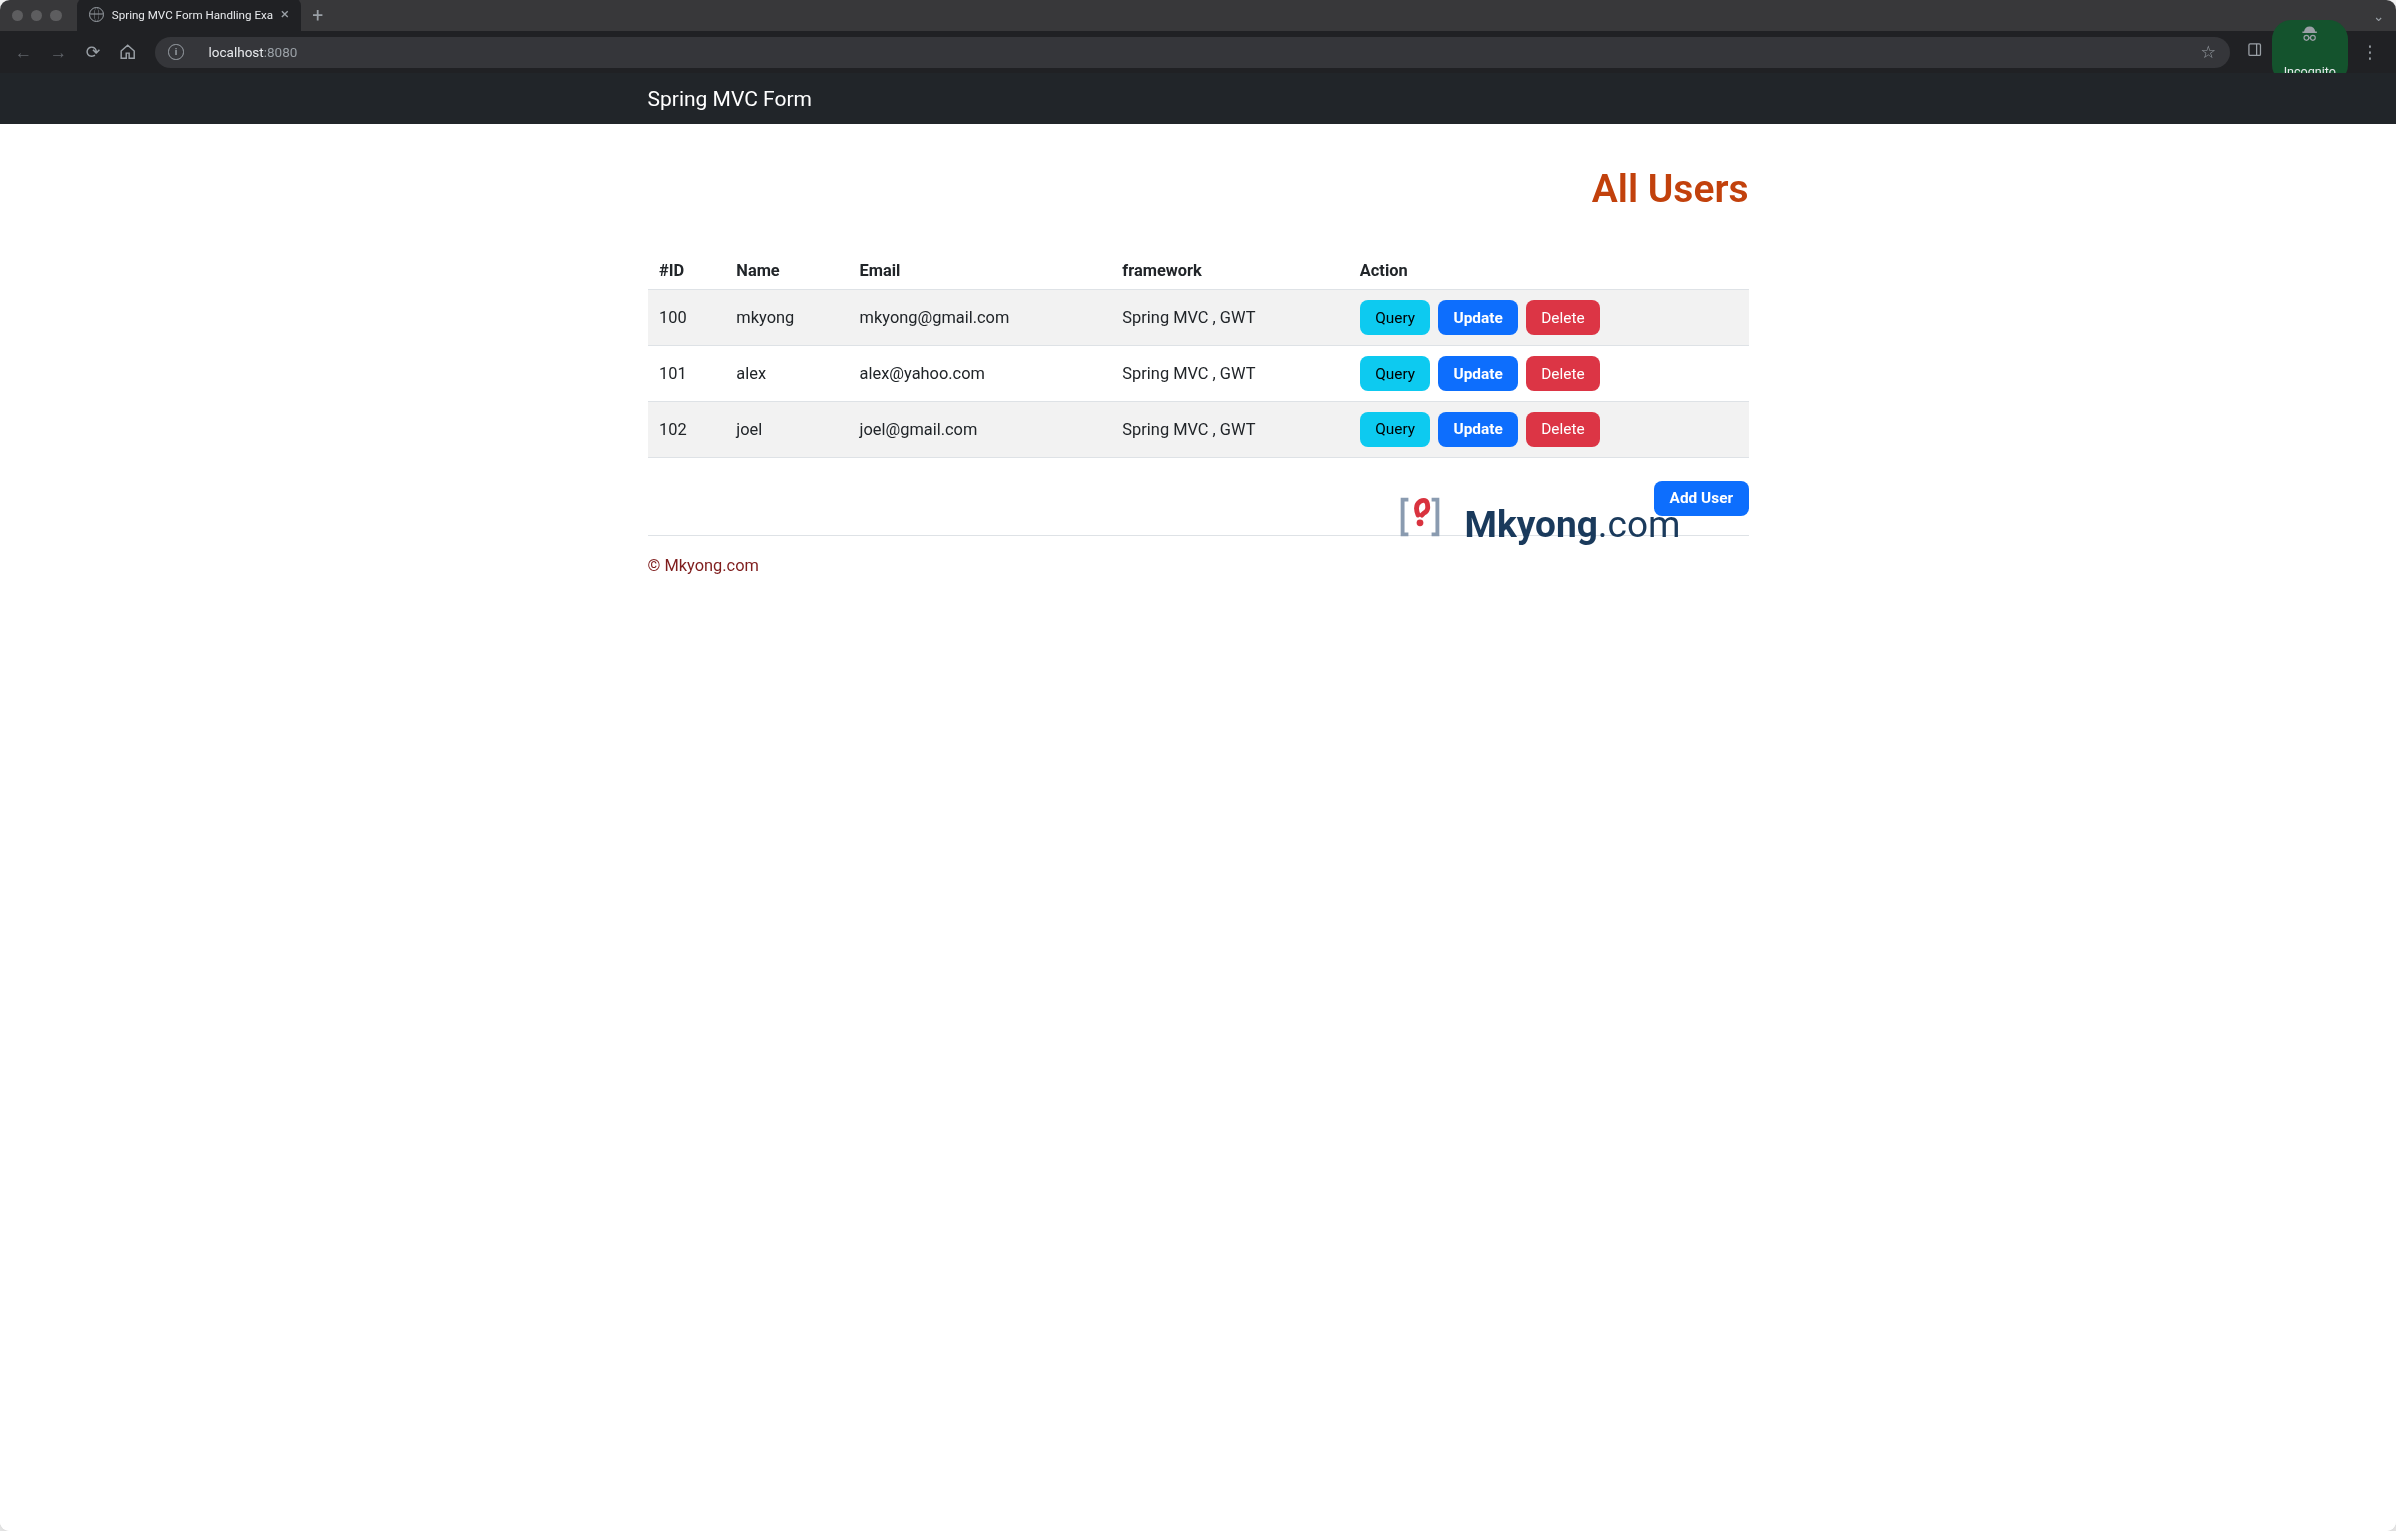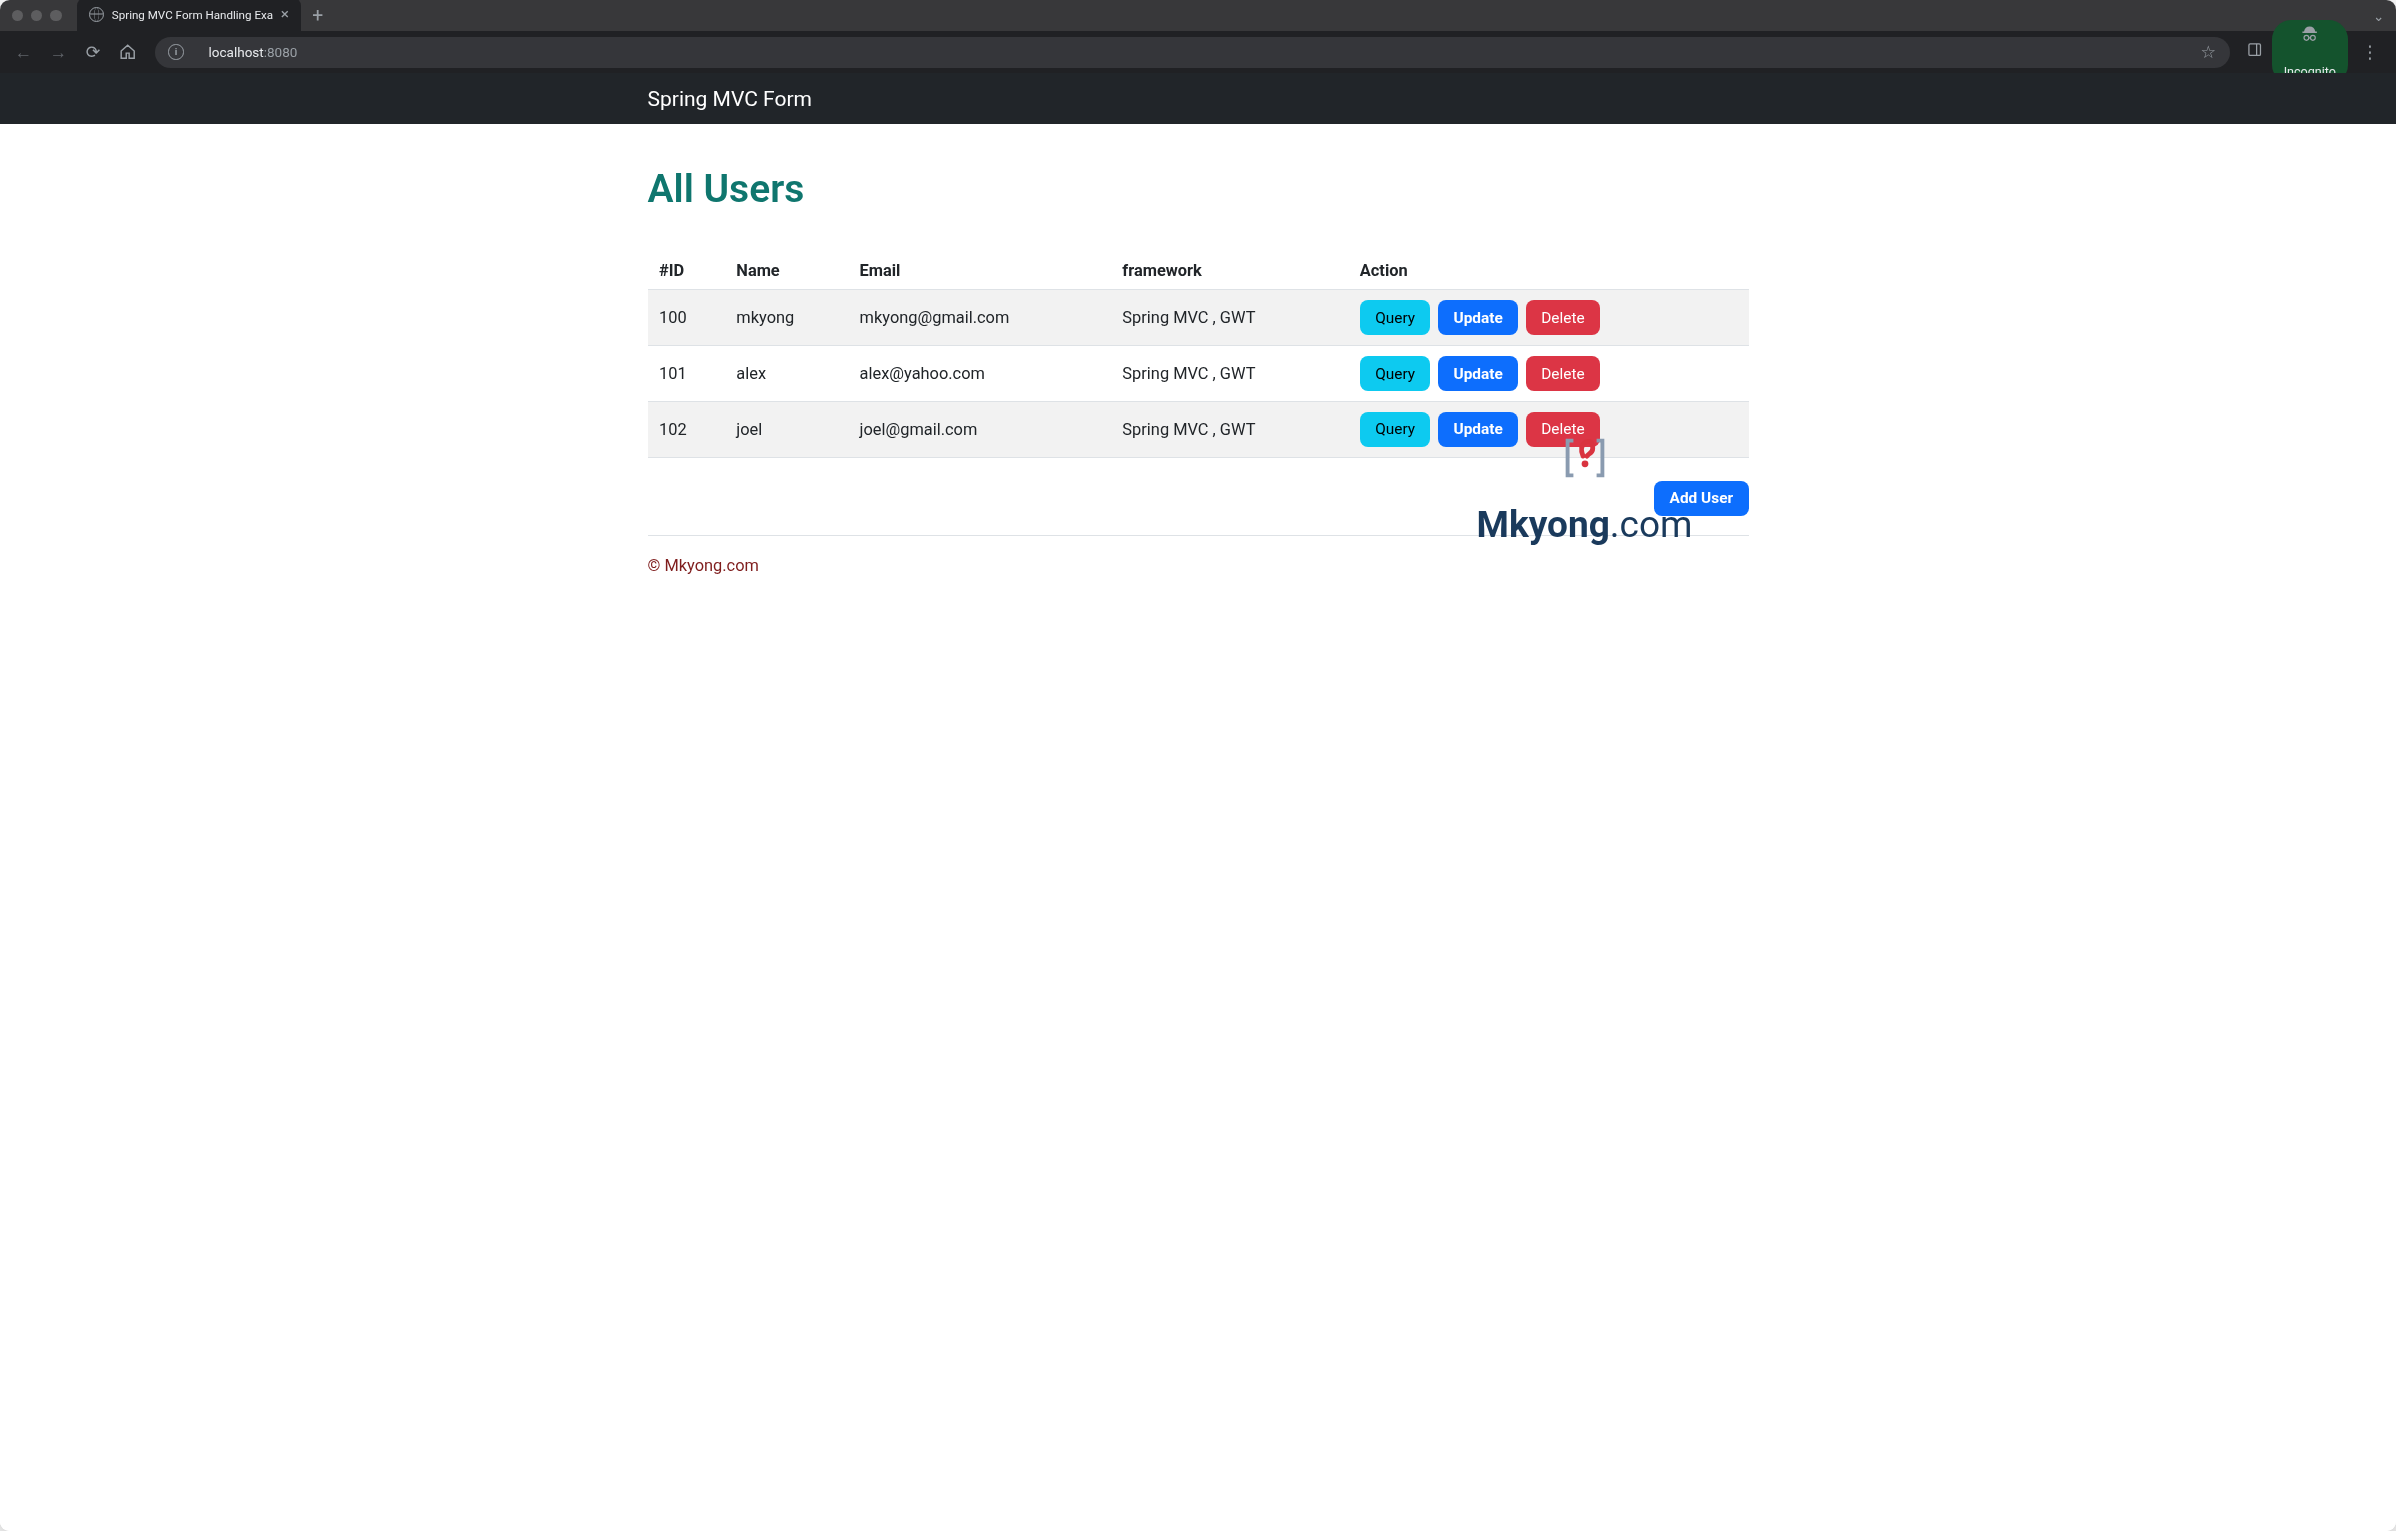--- a/index.html
+++ b/index.html
@@ -245,22 +245,23 @@
     
     .navbar-brand {
       color: #fff;
       font-size: 21px;
       font-weight: 400;
     }
     
     .page-title {
       font-size: 39px;
       font-weight: 600;
-      color: #0f766e;
+      color: #c2410c;
       margin: 42px 0 39px;
+      text-align: right;
     }
     
     table {
       width: 100%;
       border-collapse: collapse;
       margin-bottom: 23px;
     }
     
     th {
       text-align: left;
@@ -325,25 +326,24 @@
     
     .footer {
       font-size: 16.4px;
       color: #7f1d1d;
       margin-bottom: 39px;
     }
     
     .logo-badge {
       position: absolute;
       bottom: 29px;
-      right: 104px;
-      display: flex;
-      align-items: center;
+      right: 116px;
+      display: flex;
+      align-items: flex-end;
       gap: 15.4px;
-      flex-direction: column;
     }
     
     .logo-icon {
       width: 58px;
       height: 58px;
     }
     
     .logo-text {
       font-size: 37px;
       font-weight: 700;

